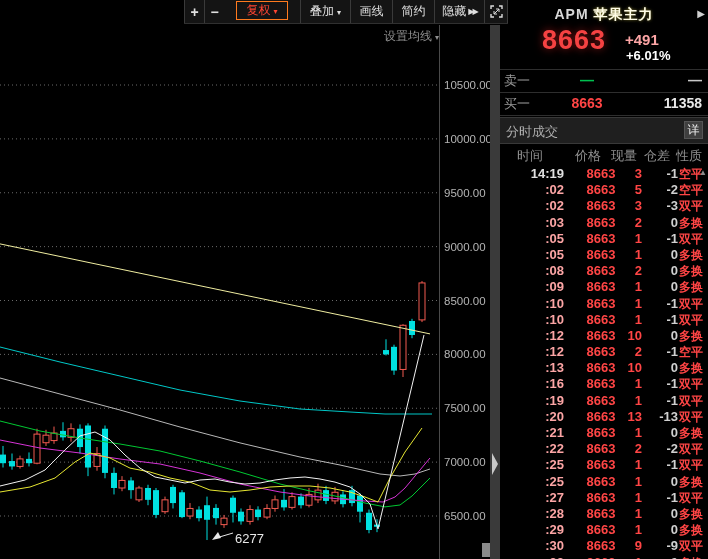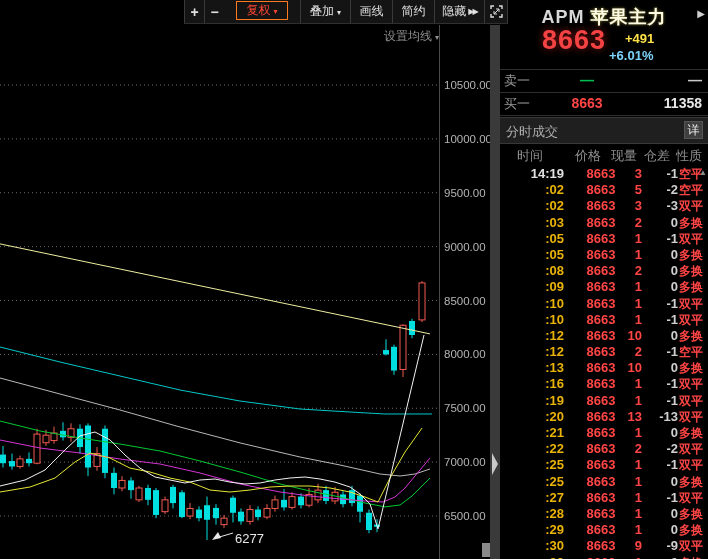--- a/index.html
+++ b/index.html
@@ -26,46 +26,46 @@
   
   .divider{position:absolute;left:490px;top:25px;width:10px;height:534px;background:#3a3a3a;z-index:3;}
   .divider .handle{position:absolute;left:2px;top:428px;width:0;height:0;
     border-left:6px solid #c8c8c8;border-top:11px solid transparent;border-bottom:11px solid transparent;}
 
   
   .panel{position:absolute;left:500px;top:0;width:208px;height:559px;background:#000;}
   .p-head{position:absolute;top:5px;left:0;right:0;height:20px;text-align:center;}
   .nav-l{position:absolute;left:-9px;top:3px;font-size:10px;color:#cfcfcf;}
   .nav-r{position:absolute;right:3px;top:3px;font-size:10px;color:#cfcfcf;}
-  .p-title{font-size:18px;font-weight:bold;color:#e8e8e8;letter-spacing:1px;}
+  .p-title{font-size:14px;font-weight:bold;color:#e8e8e8;letter-spacing:1px;}
   .p-title .code{color:#d8d8d8;}
   .p-title .name{color:#fffce6;text-shadow:0 0 3px rgba(255,240,90,.55);}
   .last{position:absolute;left:42px;top:25px;font-size:27px;font-weight:bold;color:#f54242;
         text-shadow:0 0 9px rgba(244,40,40,.55);letter-spacing:1px;}
-  .chg{position:absolute;left:125px;top:31px;color:#fde047;font-size:13px;font-weight:bold;text-align:center;}
-  .chgp{position:absolute;left:109px;top:48px;color:#7dd3fc;font-size:13px;font-weight:bold;}
+  .chg{position:absolute;left:125px;top:31px;color:#fca5a5;font-size:15px;font-weight:bold;text-align:center;}
+  .chgp{position:absolute;left:126px;top:48px;color:#ffffff;font-size:13px;font-weight:bold;}
   .sep{position:absolute;left:0;width:100%;border-top:1px solid #2e2e2e;height:0;}
   .qrow{position:absolute;height:21px;width:100%;}
   .qrow .lab{position:absolute;left:4px;top:2px;color:#9a9a9a;font-size:13px;}
   .qrow .qp{position:absolute;left:56px;top:2px;width:62px;text-align:center;font-size:14px;font-weight:bold;}
   .qrow .qv{position:absolute;right:6px;top:2px;font-size:14px;font-weight:bold;}
   .ask .qp{color:#00c050;} .ask .qv{color:#c8c8c8;}
   .bid .qp{color:#ff4545;} .bid .qv{color:#e8e8e8;}
   .tickbar{position:absolute;top:117px;height:27px;width:100%;background:#1f1f1f;
            border-top:1px solid #383838;border-bottom:1px solid #383838;box-sizing:border-box;text-decoration:underline;}
   .tickbar .lab{position:absolute;left:6px;top:5px;color:#b0b0b0;font-size:13px;}
   .detail{position:absolute;right:5px;top:3px;width:19px;height:18px;background:#3f3f3f;border:1px solid #555;
           color:#f0f0f0;font-size:12px;text-align:center;line-height:17px;box-sizing:border-box;cursor:default;}
   .thead{position:absolute;top:147px;height:17px;width:100%;color:#8f8f8f;font-size:13px;}
   .thead span{position:absolute;top:0;}
   .h0{left:17px}.h1{left:75px}.h2{left:111px}.h3{left:144px}.h4{left:176px}
   .rows{position:absolute;top:166px;left:0;right:0;bottom:0;overflow:hidden;}
   .trow{position:relative;height:16.2px;line-height:16px;}
   .trow span{position:absolute;font-size:13px;font-weight:bold;}
-  .c-time{left:14px;width:50px;text-align:right;color:#eab308;}
+  .c-time{left:14px;width:50px;text-align:right;color:#fca5a5;}
   .trow.first .c-time{color:#e0e0e0;}
   .c-price{left:76px;width:50px;text-align:center;color:#ff4545;}
   .c-vol{left:112px;width:30px;text-align:right;color:#ff4545;}
   .c-oi{left:144px;width:34px;text-align:right;color:#d0d0d0;}
   .c-nat{left:179px;color:#ff4545;font-weight:bold;font-size:12px !important;}
   .scroll-up{position:absolute;right:1px;top:168px;color:#8a8a8a;font-size:8px;}
 </style>
 </head>
 <body>
 

